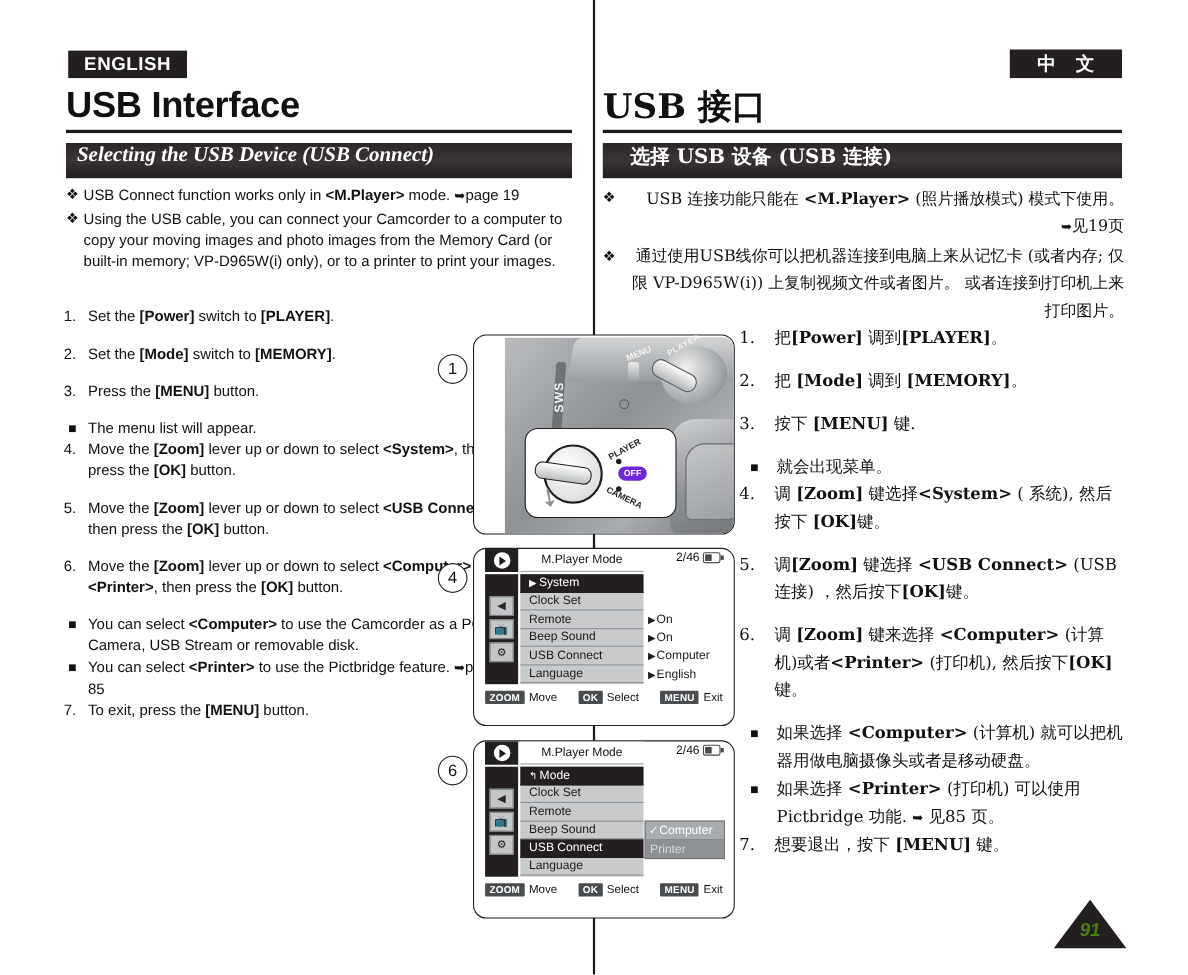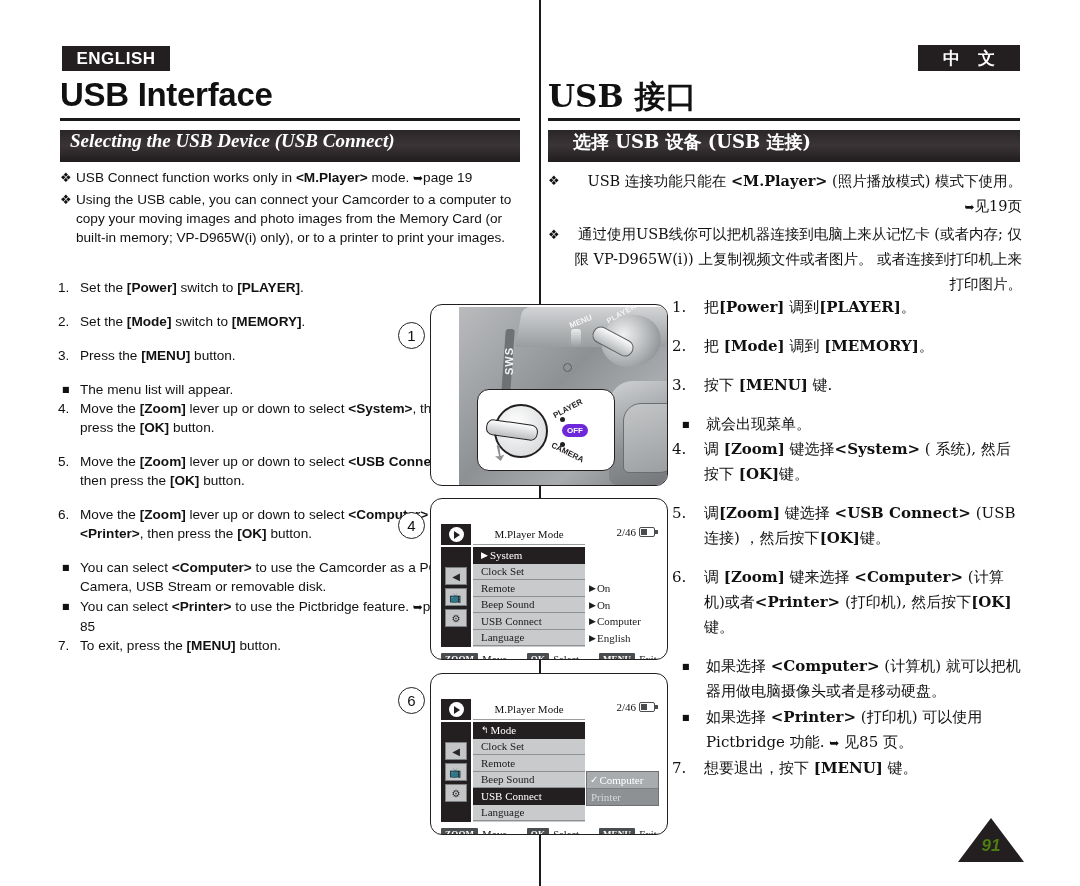--- a/index.html
+++ b/index.html
@@ -203,21 +203,21 @@
   .co-dot2 { left: 82px; top: 52px; }
   .co-arrow {
     position: absolute; left: 12px; top: 50px; font-size: 22px; color: #8e9194;
     transform: rotate(35deg);
   }
 
   
   #fig4 { left: 38px; top: 198px; width: 238px; height: 162px; }
   #fig6 { left: 38px; top: 373px; width: 238px; height: 162px; }
 
-  .lcd { position: absolute; left: 10px; top: 25px; width: 216px; height: 144px; font-family: Liberation Serif, serif; }
+  .lcd { position: absolute; left: 10px; top: 0; width: 216px; height: 144px; }
   .lcd-top { position: relative; height: 22px; }
   .mode-icon {
     position: absolute; left: 0; top: 0; width: 30px; height: 21px;
     background: #231f20; border: 1.5px solid #231f20;
     display: flex; align-items: center; justify-content: center;
   }
   .mode-icon .pc {
     width: 15px; height: 15px; border-radius: 50%; background: #fff;
     display: flex; align-items: center; justify-content: center;
   }

